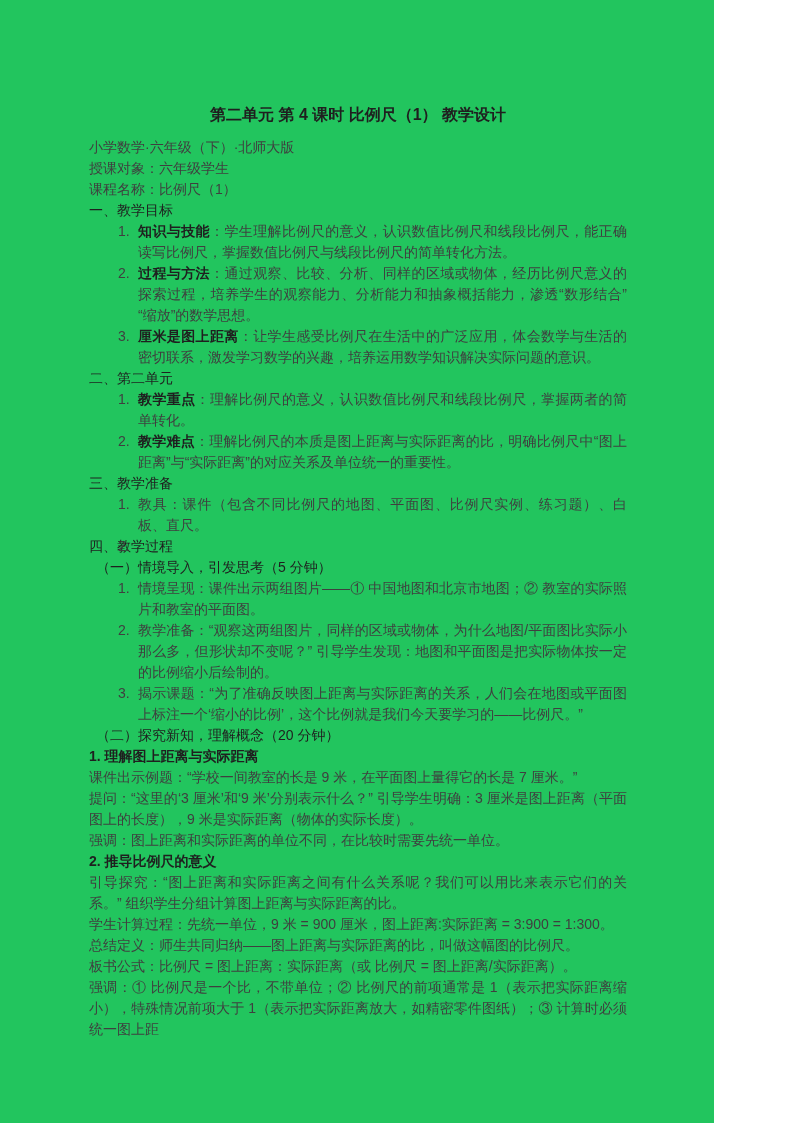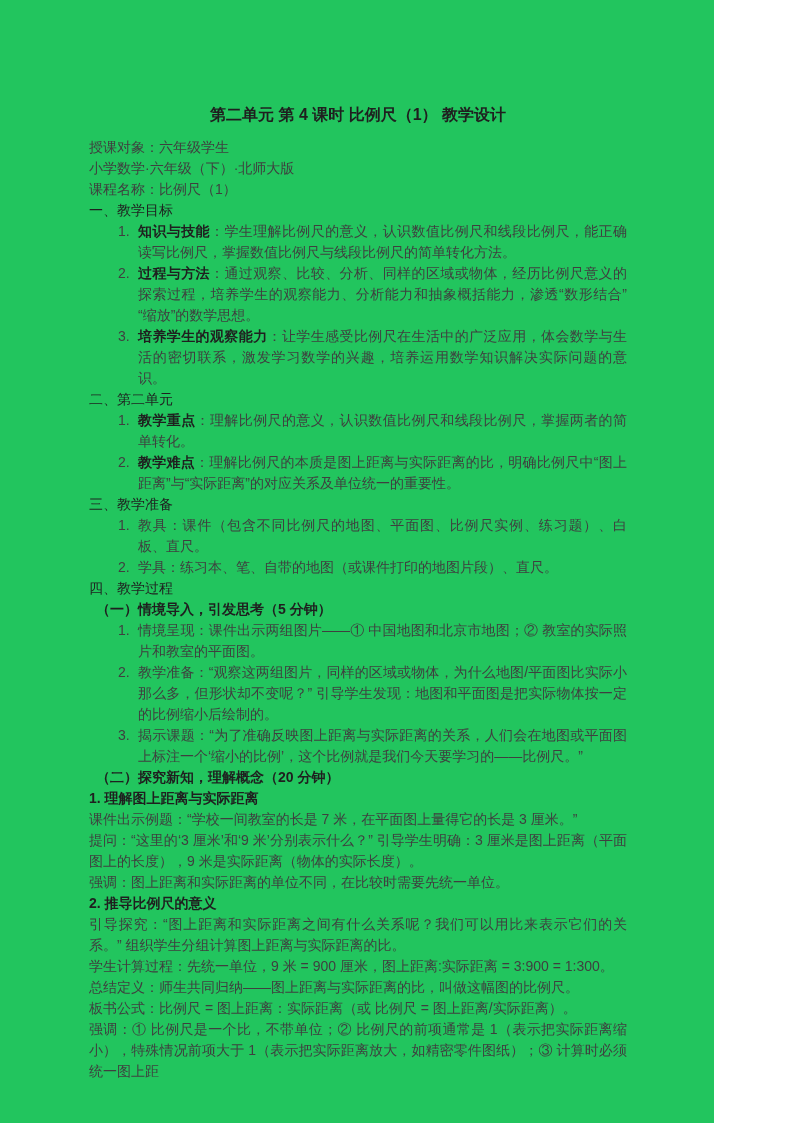--- a/index.html
+++ b/index.html
@@ -12,81 +12,81 @@
     color:#3f3f3f;
     text-align:justify;
     overflow:hidden;
   }
   .title{
     text-align:center;font-weight:700;font-size:16px;line-height:22px;
     color:#1f1f1f;margin:0 0 11px 0;
   }
   p.line{margin:0;}
   .sec{margin:0;font-weight:400;color:#1f1f1f;}
-  .subhead{margin:0;padding-left:7px;font-weight:700;color:#1f1f1f;}
+  .subhead{margin:0;padding-left:7px;font-weight:400;color:#1f1f1f;}
   .blockhead{margin:0;font-weight:700;color:#1f1f1f;}
   .li{position:relative;padding-left:49px;margin:0;}
   .li .num{position:absolute;left:29px;top:0;}
   .lbl{font-weight:700;color:#1f1f1f;}
 </style>
 </head>
 <body>
 
 <div class="page">
 
   <div class="title">第二单元 第 4 课时 比例尺（1） 教学设计</div>
 
+  <p class="line">小学数学·六年级（下）·北师大版</p>
   <p class="line">授课对象：六年级学生</p>
-  <p class="line">小学数学·六年级（下）·北师大版</p>
   <p class="line">课程名称：比例尺（1）</p>
 
   <p class="sec">一、教学目标</p>
   <div class="li">
     <span class="num">1.</span><span class="lbl">知识与技能</span><span>：学生理解比例尺的意义，认识数值比例尺和线段比例尺，能正确读写比例尺，掌握数值比例尺与线段比例尺的简单转化方法。</span>
   </div>
   <div class="li">
     <span class="num">2.</span><span class="lbl">过程与方法</span><span>：通过观察、比较、分析、同样的区域或物体，经历比例尺意义的探索过程，培养学生的观察能力、分析能力和抽象概括能力，渗透“数形结合”“缩放”的数学思想。</span>
   </div>
   <div class="li">
-    <span class="num">3.</span><span class="lbl">培养学生的观察能力</span><span>：让学生感受比例尺在生活中的广泛应用，体会数学与生活的密切联系，激发学习数学的兴趣，培养运用数学知识解决实际问题的意识。</span>
+    <span class="num">3.</span><span class="lbl">厘米是图上距离</span><span>：让学生感受比例尺在生活中的广泛应用，体会数学与生活的密切联系，激发学习数学的兴趣，培养运用数学知识解决实际问题的意识。</span>
   </div>
 
   <p class="sec">二、第二单元</p>
   <div class="li">
     <span class="num">1.</span><span class="lbl">教学重点</span><span>：理解比例尺的意义，认识数值比例尺和线段比例尺，掌握两者的简单转化。</span>
   </div>
   <div class="li">
     <span class="num">2.</span><span class="lbl">教学难点</span><span>：理解比例尺的本质是图上距离与实际距离的比，明确比例尺中“图上距离”与“实际距离”的对应关系及单位统一的重要性。</span>
   </div>
 
   <p class="sec">三、教学准备</p>
   <div class="li">
     <span class="num">1.</span><span>教具：课件（包含不同比例尺的地图、平面图、比例尺实例、练习题）、白板、直尺。</span>
   </div>
   <div class="li">
-    <span class="num">2.</span><span>学具：练习本、笔、自带的地图（或课件打印的地图片段）、直尺。</span>
+    <span class="num">2.</span>
   </div>
 
   <p class="sec">四、教学过程</p>
 
   <p class="subhead">（一）情境导入，引发思考（5 分钟）</p>
   <div class="li">
     <span class="num">1.</span><span>情境呈现：课件出示两组图片——① 中国地图和北京市地图；② 教室的实际照片和教室的平面图。</span>
   </div>
   <div class="li">
     <span class="num">2.</span><span>教学准备：“观察这两组图片，同样的区域或物体，为什么地图/平面图比实际小那么多，但形状却不变呢？” 引导学生发现：地图和平面图是把实际物体按一定的比例缩小后绘制的。</span>
   </div>
   <div class="li">
     <span class="num">3.</span><span>揭示课题：“为了准确反映图上距离与实际距离的关系，人们会在地图或平面图上标注一个‘缩小的比例’，这个比例就是我们今天要学习的——比例尺。”</span>
   </div>
 
   <p class="subhead">（二）探究新知，理解概念（20 分钟）</p>
 
   <p class="blockhead">1. 理解图上距离与实际距离</p>
-  <p class="line">课件出示例题：“学校一间教室的长是 7 米，在平面图上量得它的长是 3 厘米。”</p>
+  <p class="line">课件出示例题：“学校一间教室的长是 9 米，在平面图上量得它的长是 7 厘米。”</p>
   <p class="line">提问：“这里的‘3 厘米’和‘9 米’分别表示什么？” 引导学生明确：3 厘米是图上距离（平面图上的长度），9 米是实际距离（物体的实际长度）。</p>
   <p class="line">强调：图上距离和实际距离的单位不同，在比较时需要先统一单位。</p>
 
   <p class="blockhead">2. 推导比例尺的意义</p>
   <p class="line">引导探究：“图上距离和实际距离之间有什么关系呢？我们可以用比来表示它们的关系。” 组织学生分组计算图上距离与实际距离的比。</p>
   <p class="line">学生计算过程：先统一单位，9 米 = 900 厘米，图上距离:实际距离 = 3:900 = 1:300。</p>
   <p class="line">总结定义：师生共同归纳——图上距离与实际距离的比，叫做这幅图的比例尺。</p>
   <p class="line">板书公式：比例尺 = 图上距离：实际距离（或 比例尺 = 图上距离/实际距离）。</p>
   <p class="line">强调：① 比例尺是一个比，不带单位；② 比例尺的前项通常是 1（表示把实际距离缩小），特殊情况前项大于 1（表示把实际距离放大，如精密零件图纸）；③ 计算时必须统一图上距</p>
 

